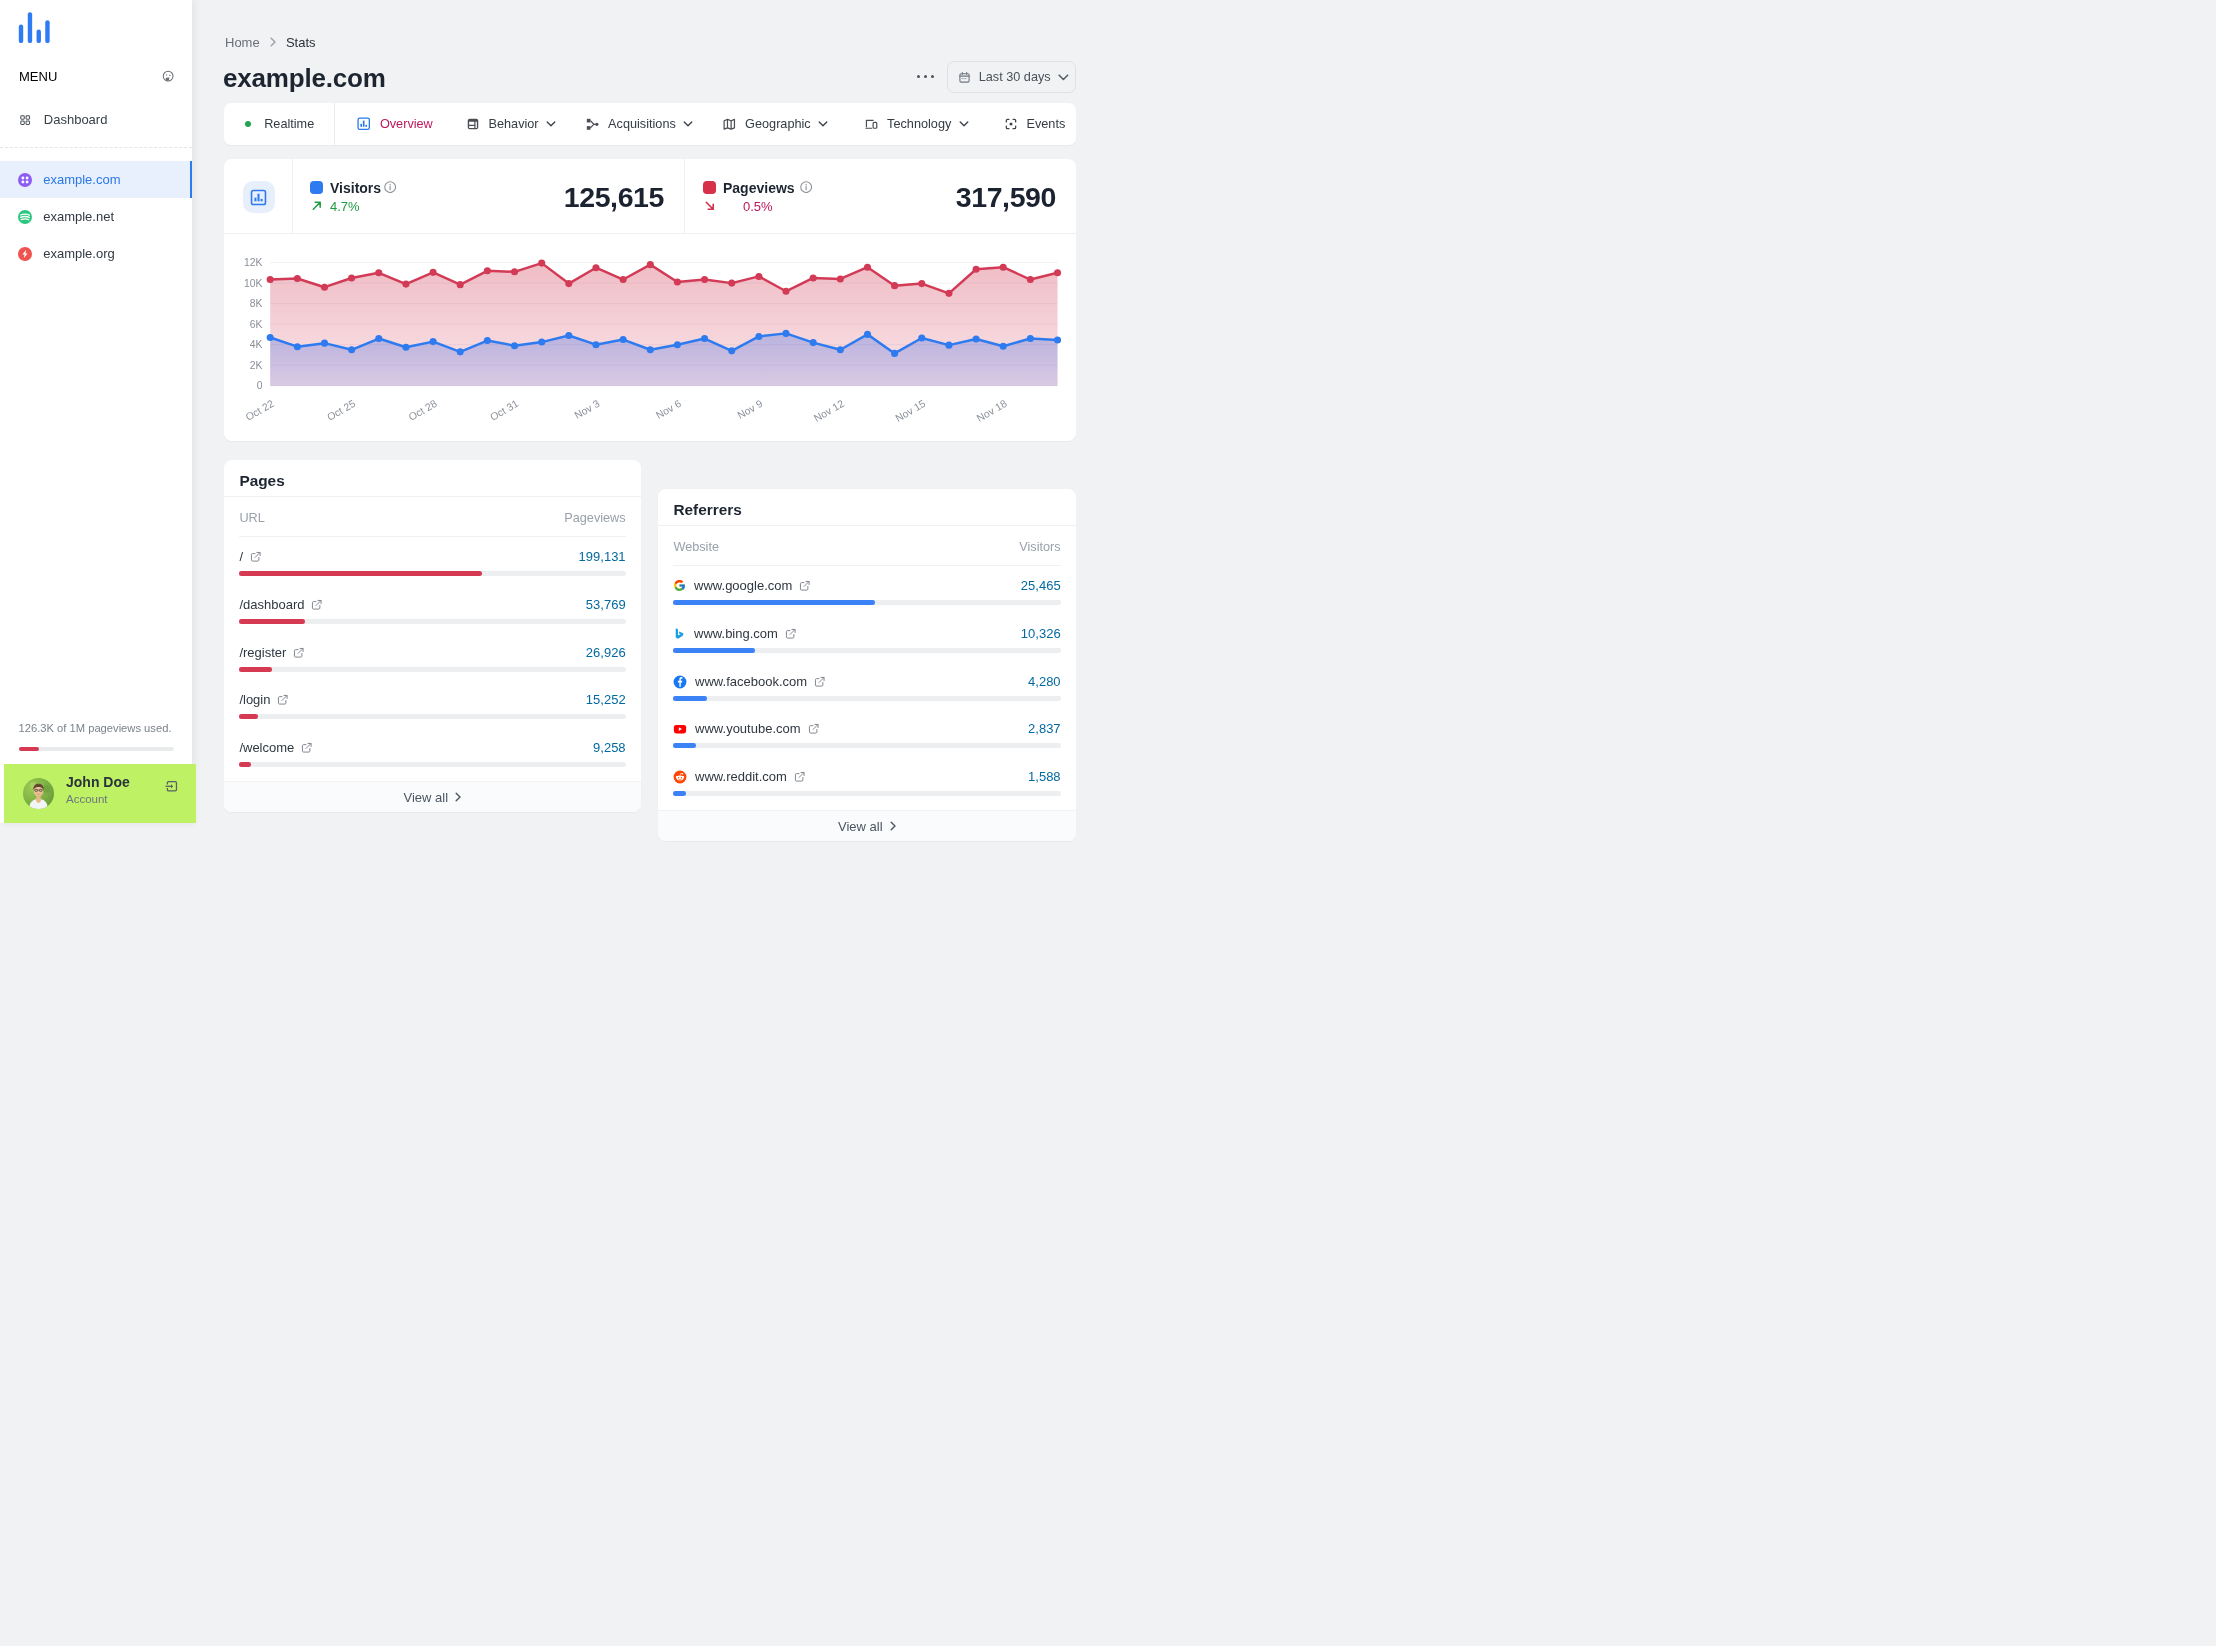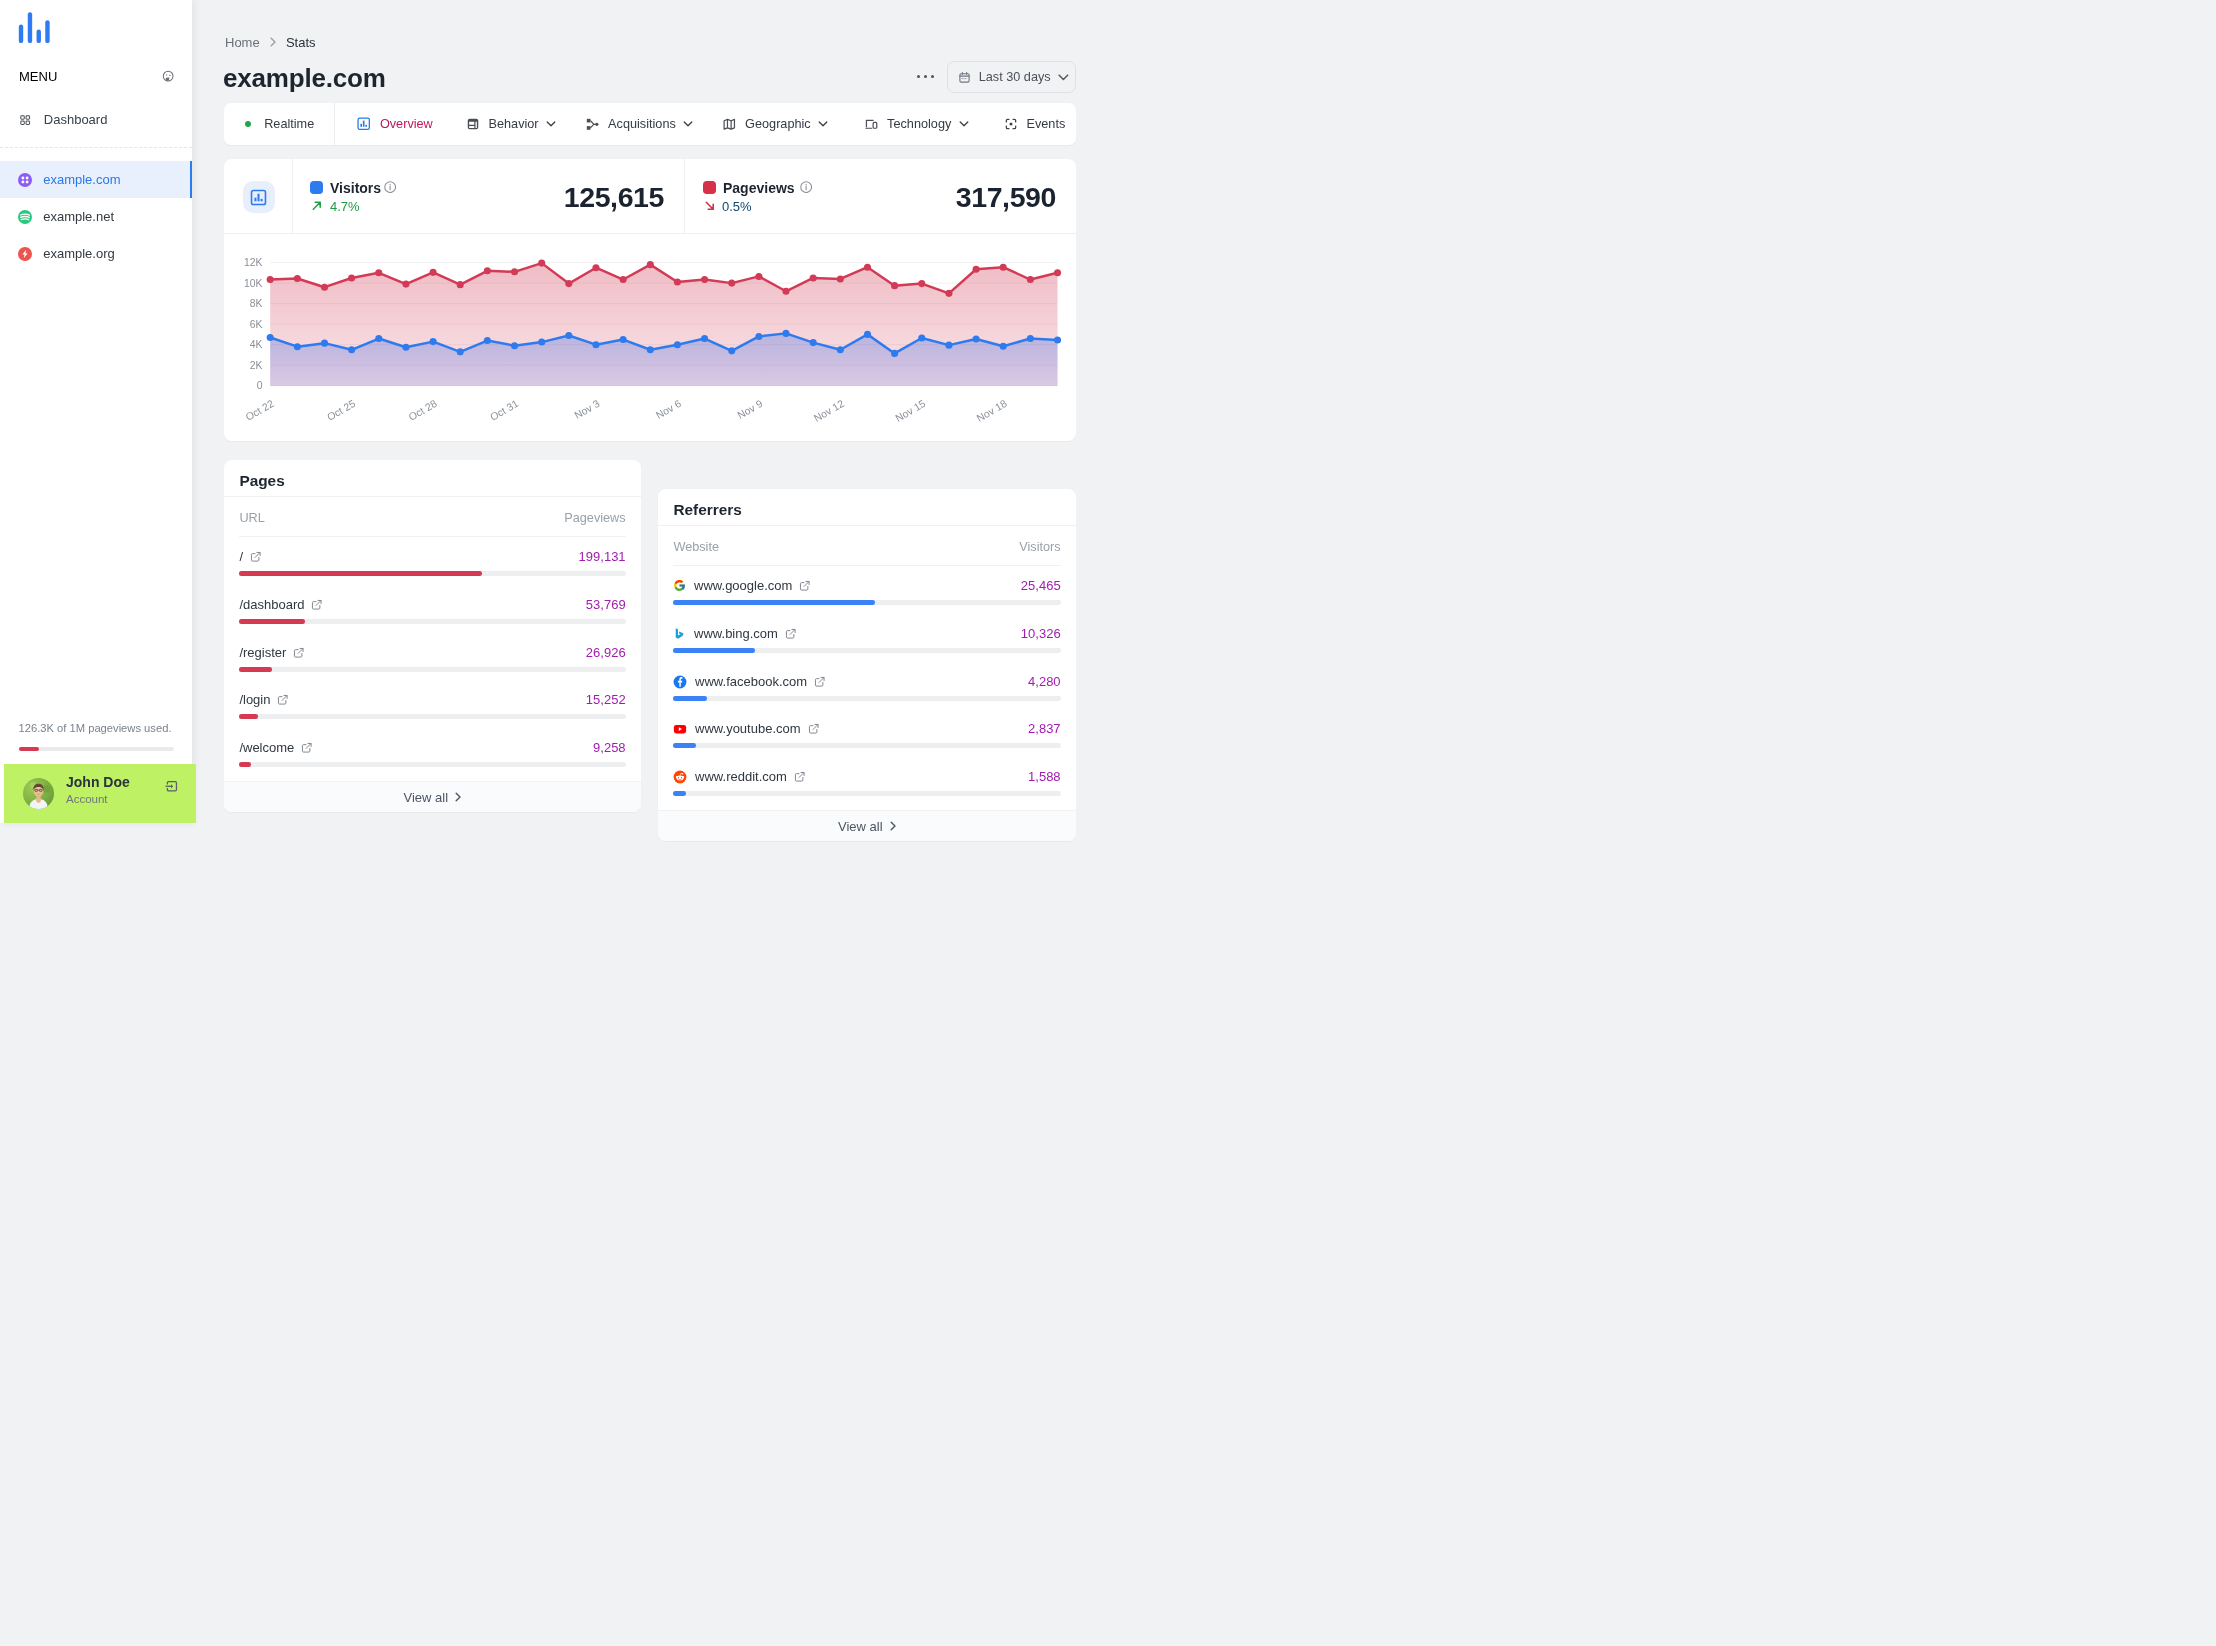--- a/index.html
+++ b/index.html
@@ -60,21 +60,21 @@
 
   #pagescard { left:224px; top:460px; width:417px; height:352px; }
   #refcard  { left:658px; top:460px; width:418px; height:352px;margin-top:29px; }
   .lc-title { position:absolute; left:15.4px; top:6.2px; height:29px; display:flex; align-items:center; font-size:15.4px; font-weight:700; color:#1d2530; }
   .lc-hline { position:absolute; left:0; top:36px; width:100%; border-top:0.8px solid #eef0f2; }
   .lc-cols { position:absolute; left:15.4px; right:15.4px; top:51px; height:15.4px; font-size:12.7px; color:#99a1ab; }
   .lc-cols .colr { float:right; }
   .lc-cline { position:absolute; left:15.4px; right:15.4px; top:76px; border-top:0.8px solid #f0f1f3; }
   .lrow { position:absolute; left:15.4px; right:15.4px; height:48px; }
   .lrow .lname { position:absolute; left:0; top:13px; font-size:13px; color:#2f3740; display:flex; align-items:center; }
-  .lrow .lval { position:absolute; right:0; top:13px; font-size:13px; color:#a21caf; }
+  .lrow .lval { position:absolute; right:0; top:13px; font-size:13px; color:#0369a1; }
   .lrow .ltrack { position:absolute; left:0; top:35px; width:100%; height:4.6px; border-radius:2.3px; background:#eceef0; }
   .lrow .lfill { height:4.6px; border-radius:2.3px; }
   .lfill.red { background:#d63a52; }
   .lfill.blu { background:#3b82f6; }
   .lc-foot { position:absolute; left:0; top:321px; width:100%; height:31px; background:#fafbfc; border-top:0.8px solid #f1f2f4; border-radius:0 0 7.7px 7.7px; display:flex; align-items:center; justify-content:center; font-size:13px; color:#4b5563; }
   .extlink { margin-left:7px; display:inline-flex; }
   .favicon { margin-right:7.7px; display:inline-flex; }
 </style>
 </head>
 <body>
@@ -184,21 +184,21 @@
     <div class="kpi-swatch" style="left:479px; top:21.5px; background:#d6304a"></div>
     <div class="kpi-label" style="left:499px; top:21px;">Pageviews</div>
     <svg style="position:absolute; left:576px; top:21.5px" width="12.3" height="12.3" viewBox="0 0 16 16">
         <circle cx="8" cy="8" r="7" fill="none" stroke="#8c9097" stroke-width="1.4"></circle>
         <path d="M8 7.2 V11.4" stroke="#8c9097" stroke-width="1.5" stroke-linecap="round"></path>
         <circle cx="8" cy="4.8" r=".9" fill="#8c9097"></circle>
       </svg>
     <svg style="position:absolute; left:480px; top:41px" width="11.5" height="11.5" viewBox="0 0 15 15">
         <path d="M3 3 L12 12 M12 5.5 V12 H5.5" fill="none" stroke="#d02d46" stroke-width="2" stroke-linecap="round" stroke-linejoin="round"></path>
       </svg>
-    <div class="kpi-delta" style="left:498px; top:40px; color:#0c4a6e">0.5%</div>
+    <div class="kpi-delta" style="left:519px; top:40px; color:#be185d">0.5%</div>
     <div class="kpi-num" style="right:20px; top:21.5px;">317,590</div>
     <svg style="position:absolute;left:0;top:75px" width="852" height="208" viewBox="0 0 1107 270">
 <defs>
 <linearGradient id="gr" x1="0" y1="37.0" x2="0" y2="197.0" gradientUnits="userSpaceOnUse">
 <stop offset="0" stop-color="#d23a55" stop-opacity="0.34"></stop>
             <stop offset="1" stop-color="#d23a55" stop-opacity="0.13"></stop>
 </linearGradient>
 <linearGradient id="gb" x1="0" y1="125" x2="0" y2="197.0" gradientUnits="userSpaceOnUse">
 <stop offset="0" stop-color="#3b74ec" stop-opacity="0.34"></stop>
             <stop offset="1" stop-color="#5b5bd0" stop-opacity="0.20"></stop>

